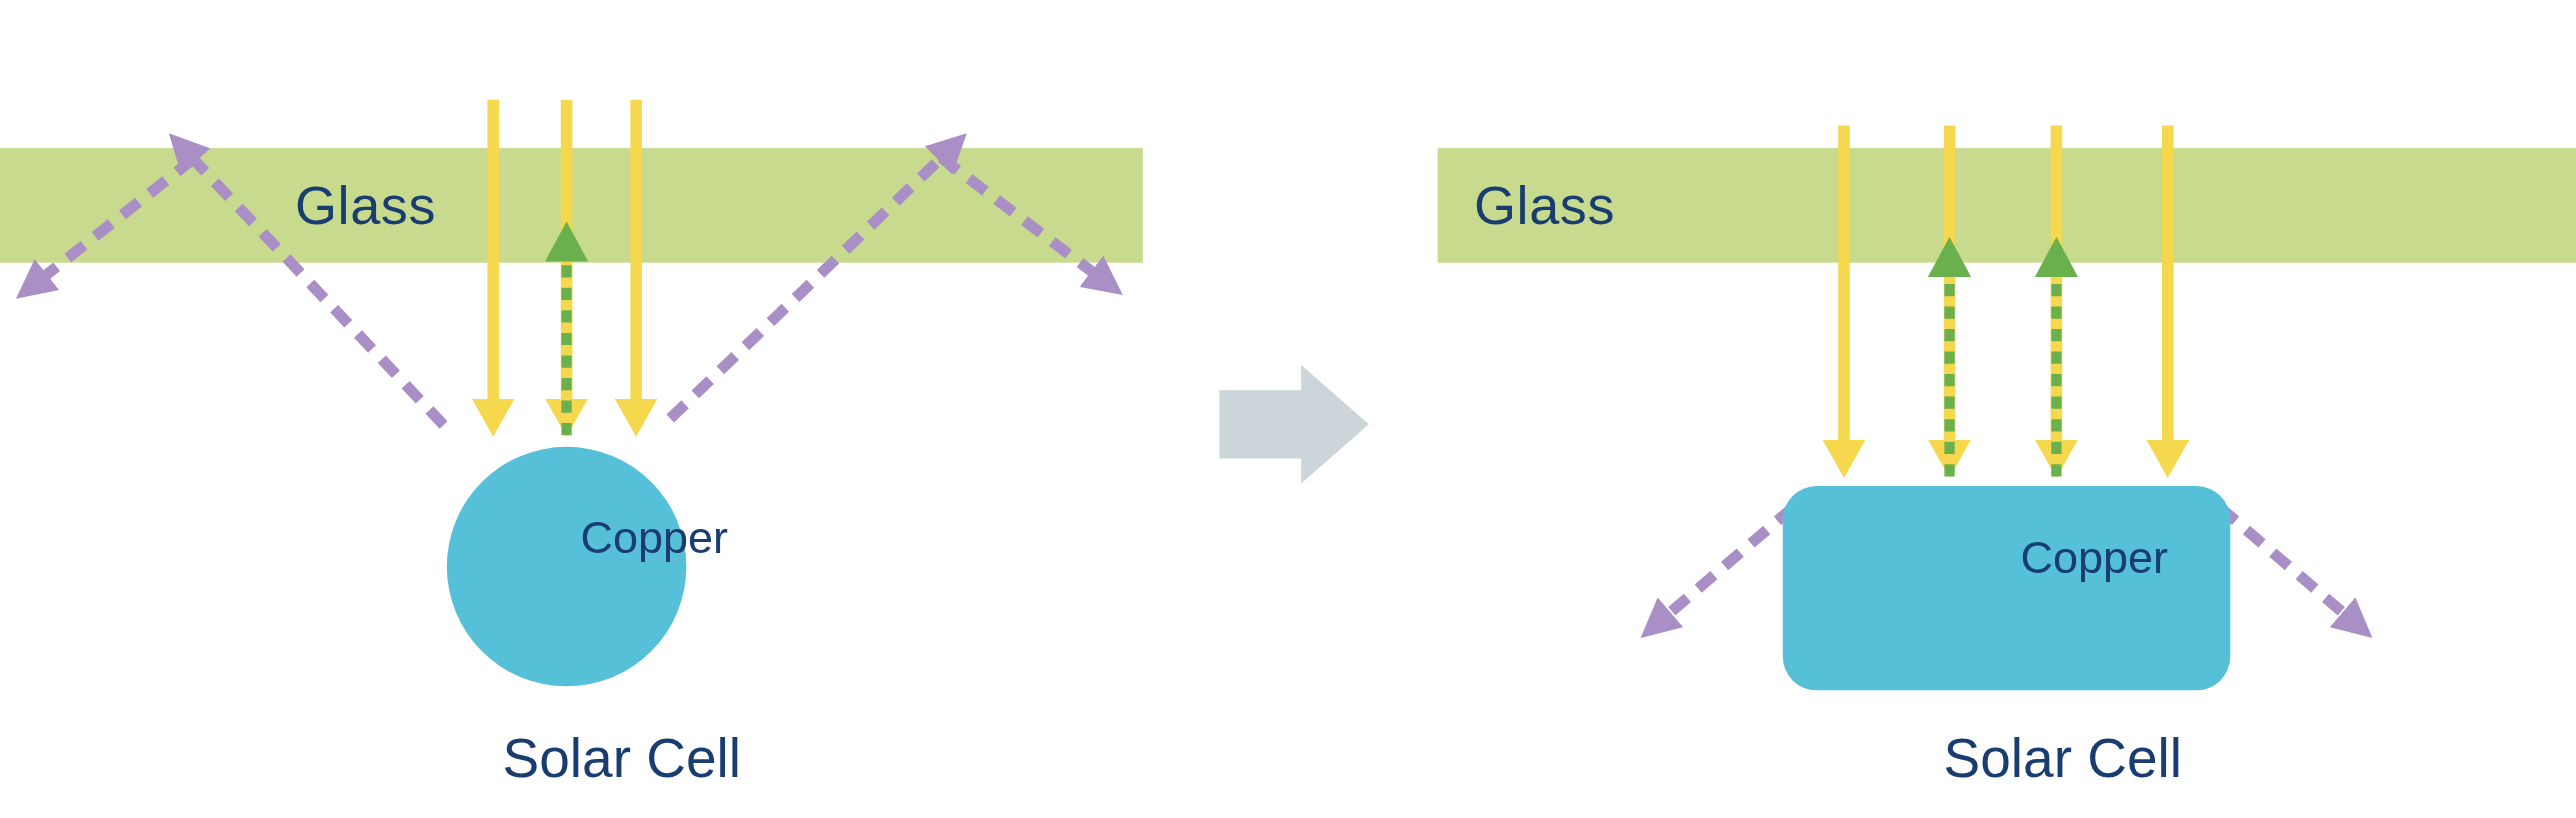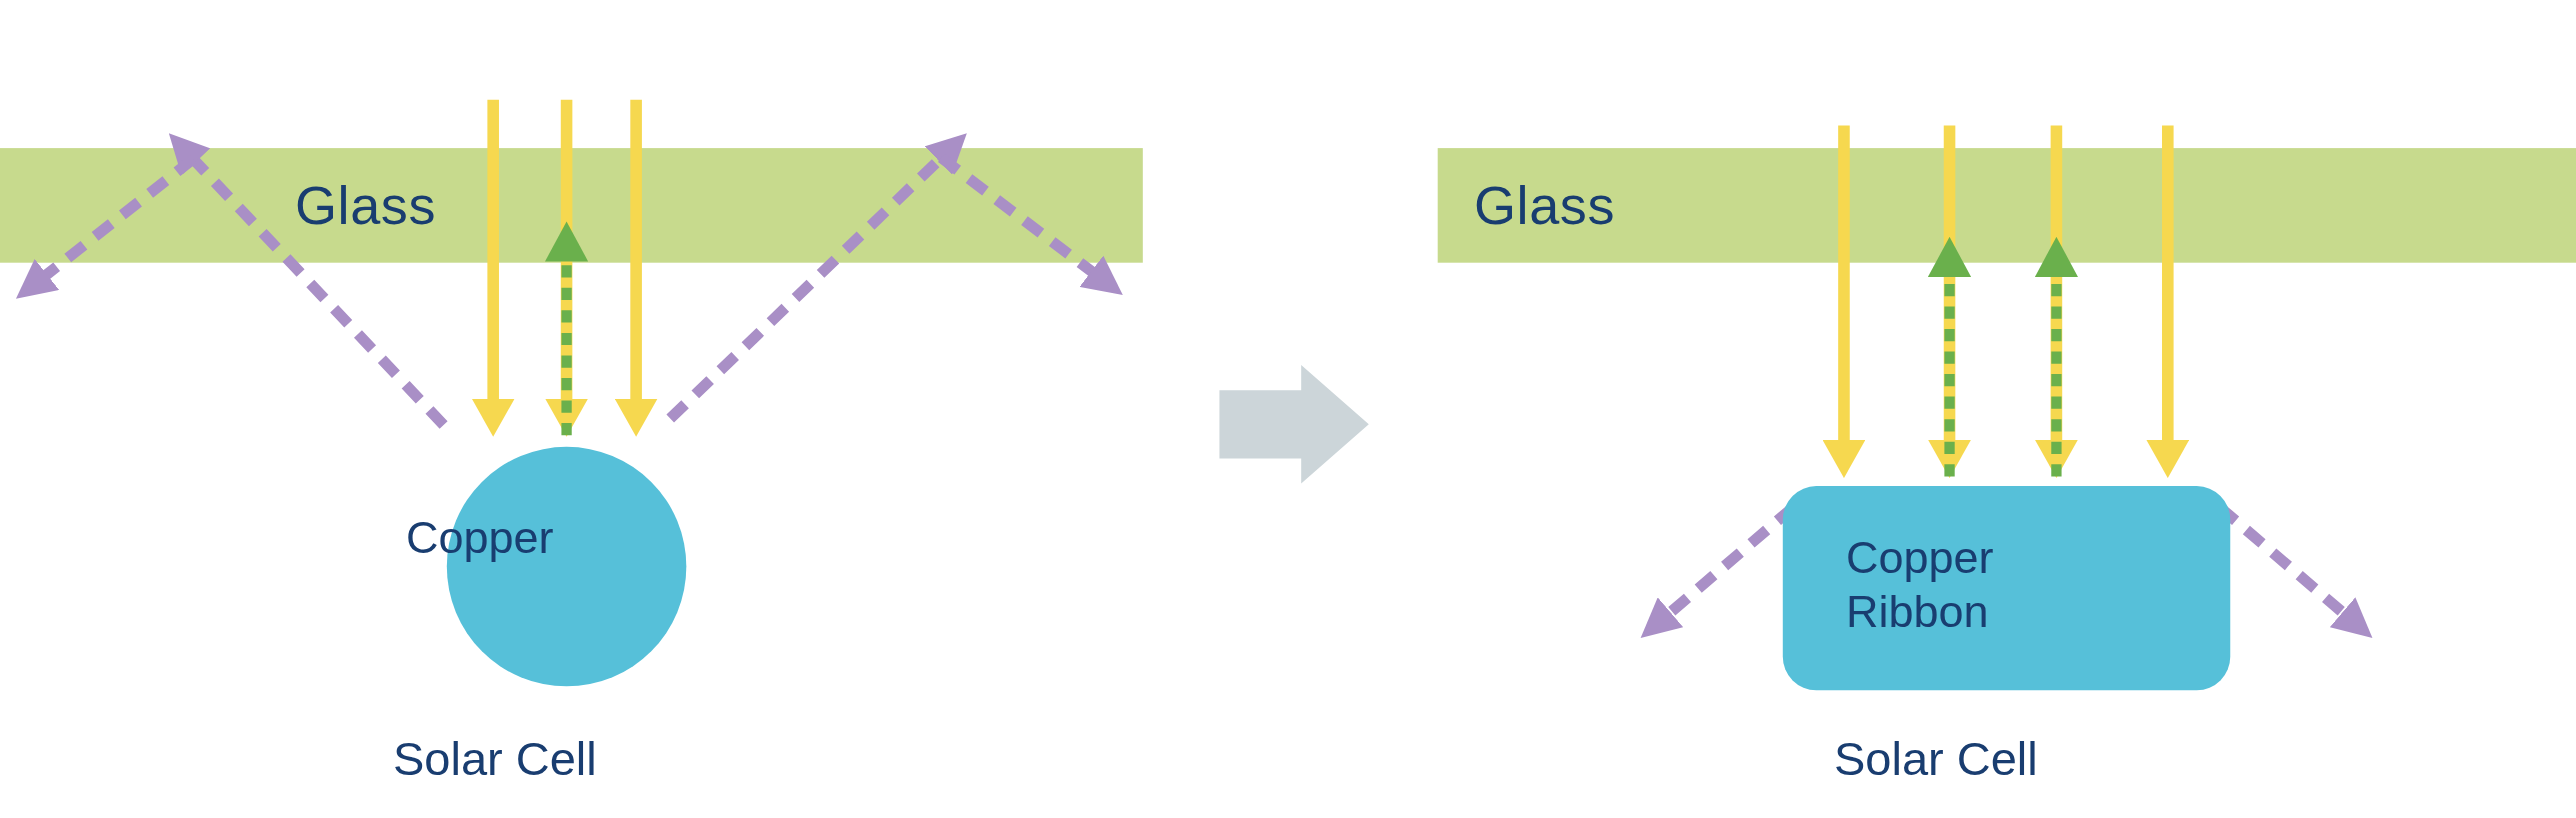--- a/index.html
+++ b/index.html
@@ -19,24 +19,24 @@
   .fill-sun { fill:var(--c-sunlight); }
   .ray-reflected { stroke:var(--c-reflected); stroke-width:16; fill:none; stroke-dasharray:19 16; }
   .fill-reflected { fill:var(--c-reflected); }
   .ray-scattered { stroke:var(--c-scattered); stroke-width:17; fill:none; stroke-dasharray:32 22; }
   .fill-scattered { fill:var(--c-scattered); }
   .conductor { fill:var(--c-conductor); }
   .transition { fill:var(--c-transition); }
 
   .label { position:absolute; color:var(--c-text); font-weight:normal; }
   .glass-label { font-size:54px; line-height:55px; letter-spacing:0.6px; }
-  .center { text-align:left; }
+  .center { text-align:right; }
   .conductor-label { font-size:45px; line-height:54px; }
   .conductor-label span { display:block; }
-  .cell-label { font-size:47px; line-height:59px; }
+  .cell-label { font-size:55px; line-height:59px; }
 </style>
 </head>
 <body>
 
 <div class="canvas">
 
   <svg class="scene" width="2576" height="819" viewBox="0 0 4001 1272">
     <defs>
       <marker id="mSun" viewBox="0 0 10 10" refX="1.5" refY="5" markerWidth="3.3" markerHeight="3.7" orient="auto" preserveAspectRatio="none">
         <path class="fill-sun" d="M0 0 L10 5 L0 10 Z"></path>
@@ -87,19 +87,18 @@
   <div class="label conductor-label center" style="left:406px; top:511px; width:322px;">
     <span>Copper</span>
   </div>
 
   <div class="label cell-label center" style="left:393px; top:729px; width:348px;">Solar Cell</div>
 
   <div class="label glass-label" style="left:1474px; top:178px;">Glass</div>
 
   <div class="label conductor-label center" style="left:1846px; top:531px; width:322px;">
     <span>Copper</span>
-    <span>Ribbon</span>
   </div>
 
   <div class="label cell-label center" style="left:1834px; top:729px; width:348px;">Solar Cell</div>
 
 </div>
 
 
 </body></html>

